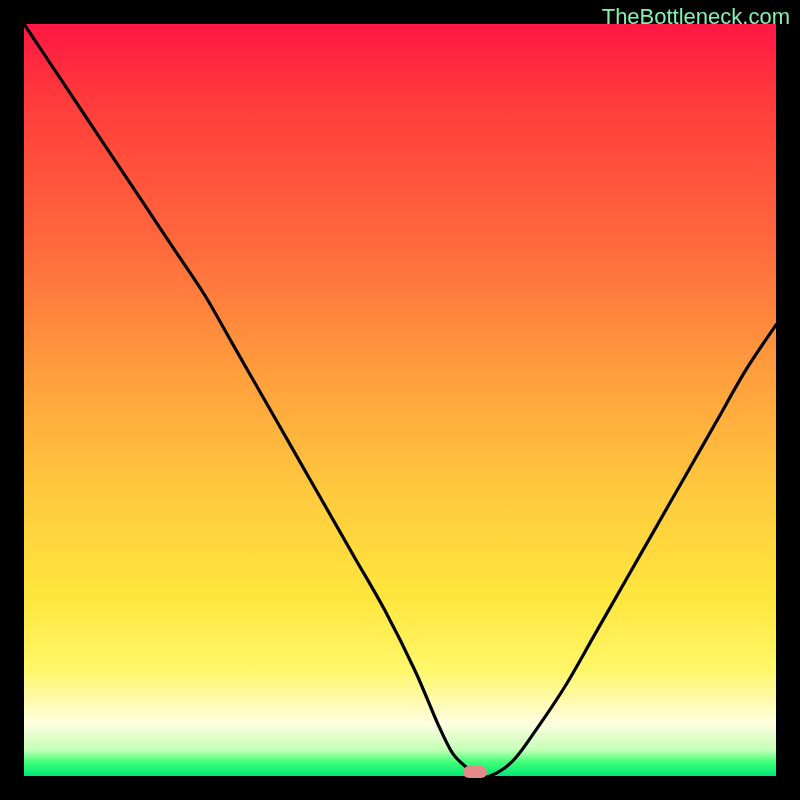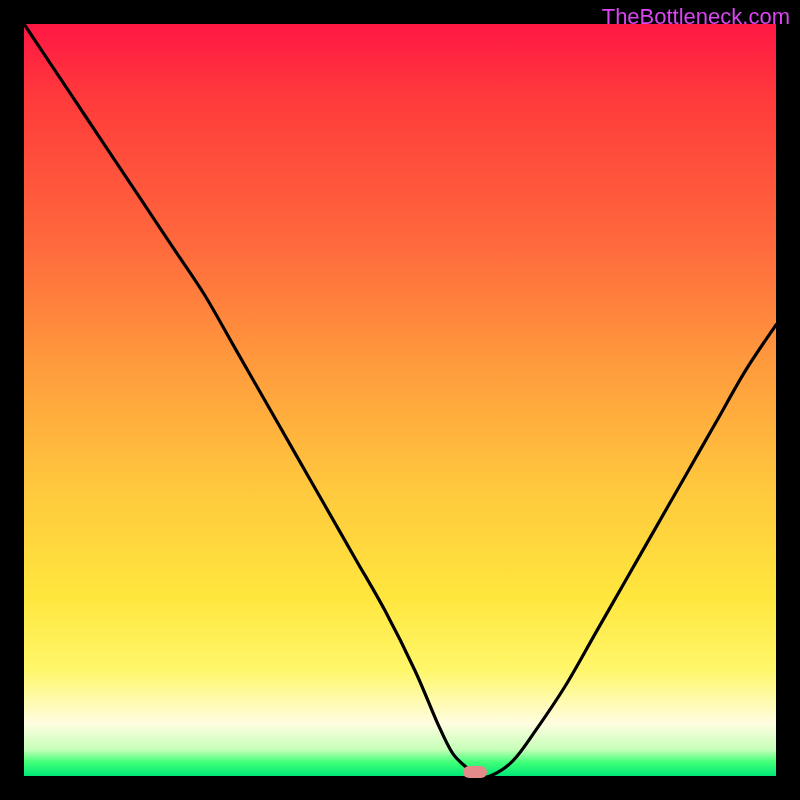--- a/index.html
+++ b/index.html
@@ -14,21 +14,21 @@
   .frame {
     position: relative;
     width: 800px;
     height: 800px;
     background: #000;
   }
   .watermark {
     position: absolute;
     top: 4px;
     right: 10px;
-    color: #d946ef;
+    color: #86efac;
     font-size: 22px;
     z-index: 5;
     font-family: Arial, sans-serif;
   }
   .plot-area {
     position: absolute;
     left: 24px;
     top: 24px;
     width: 752px;
     height: 752px;

